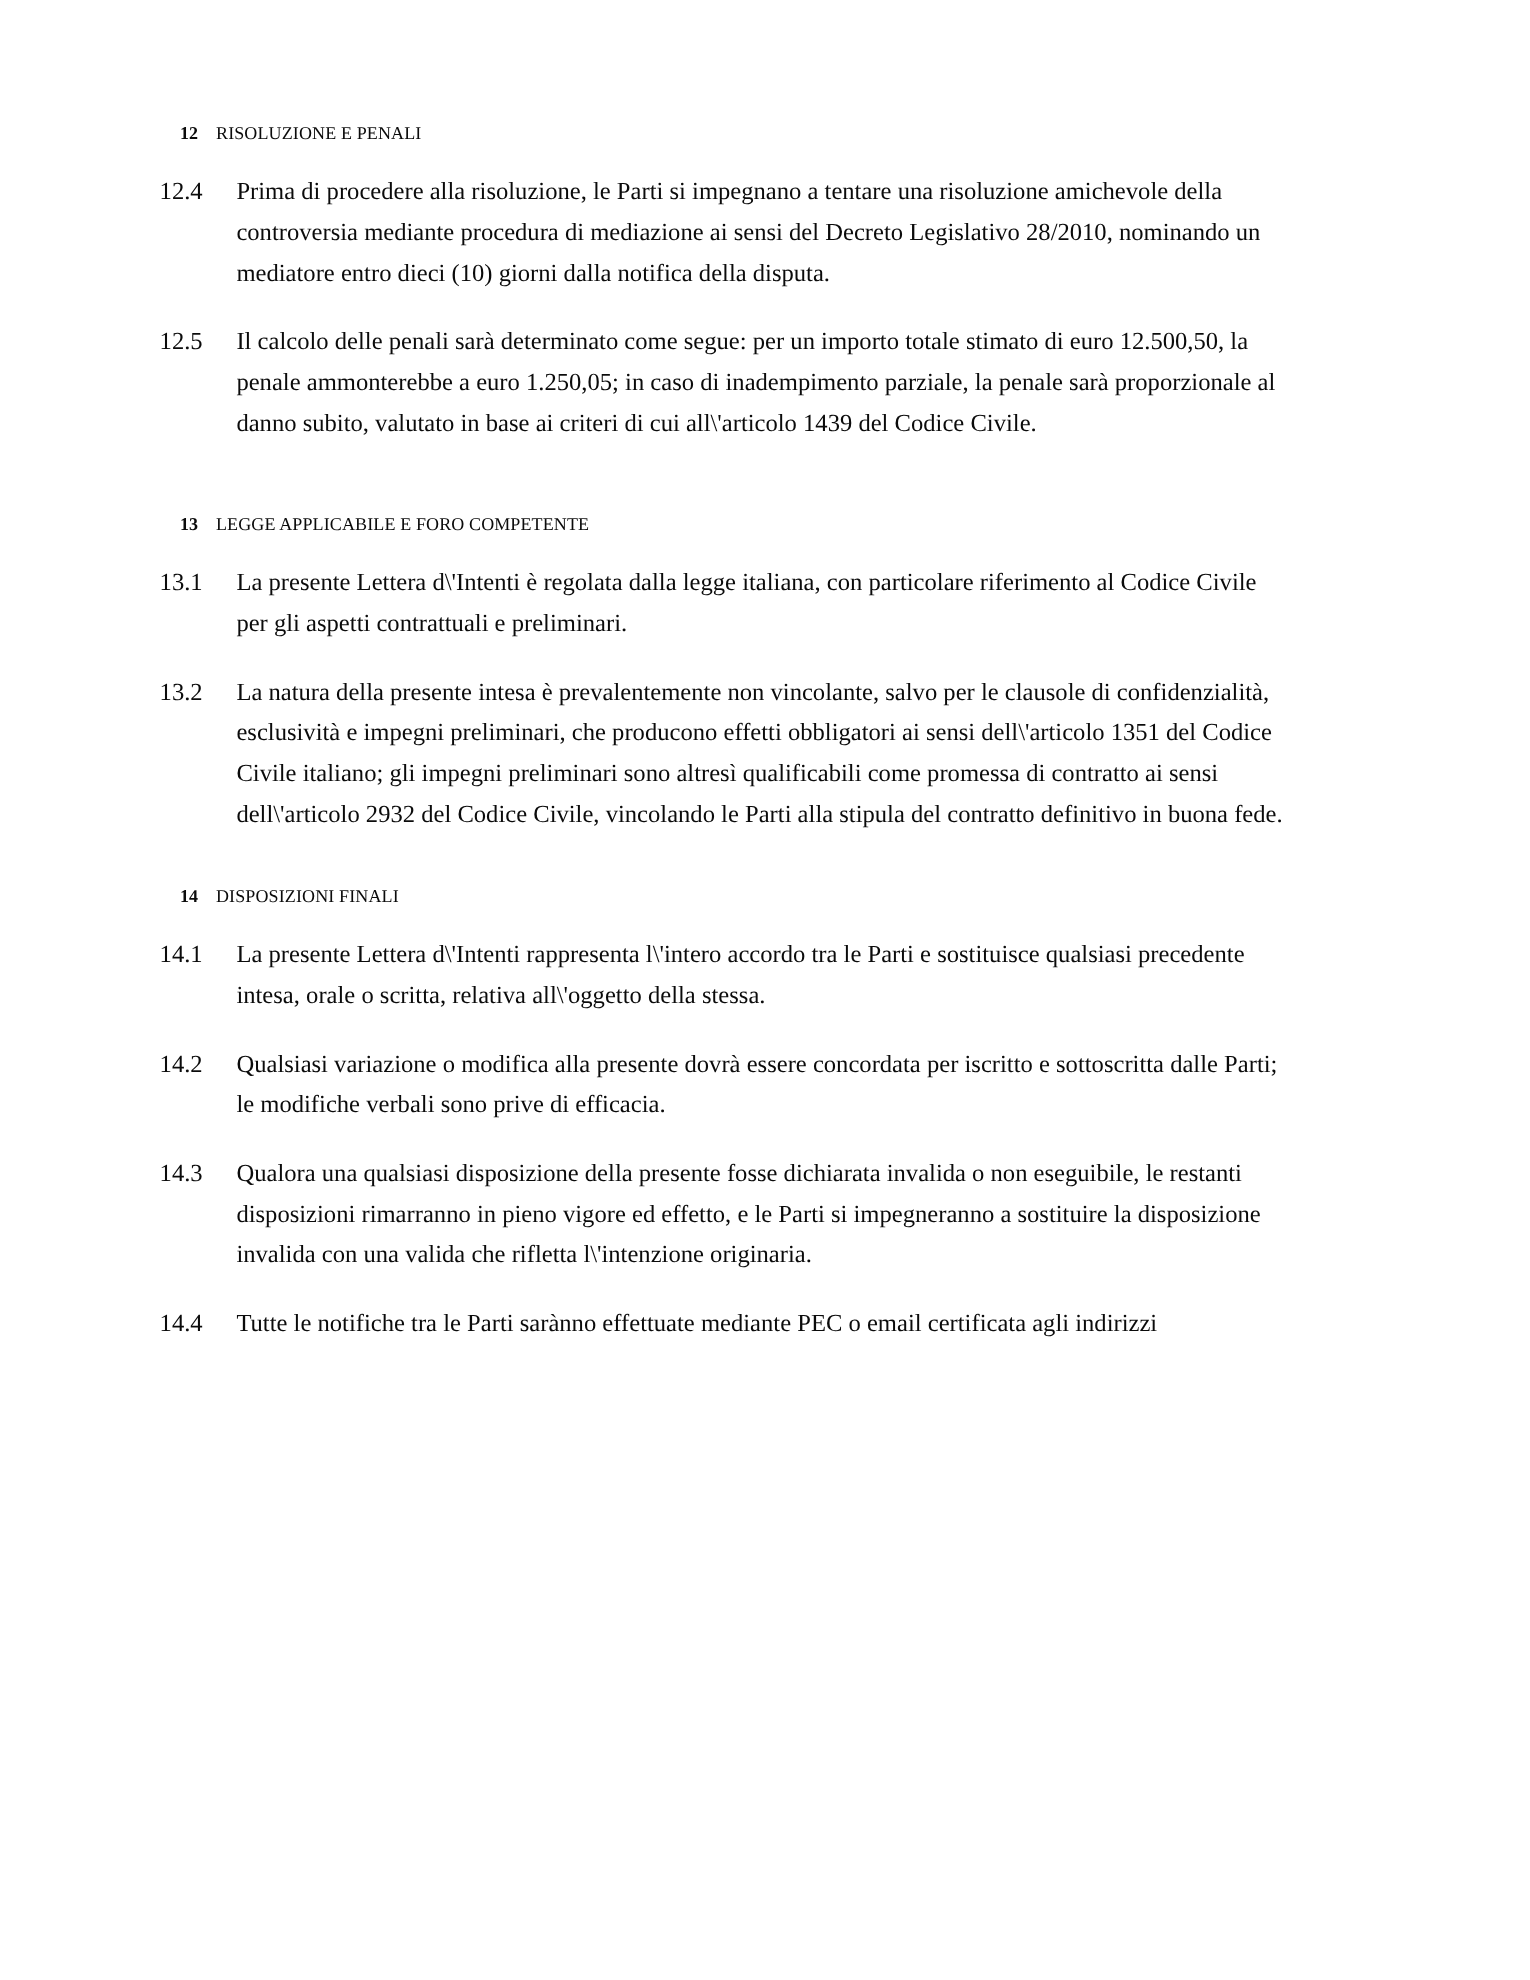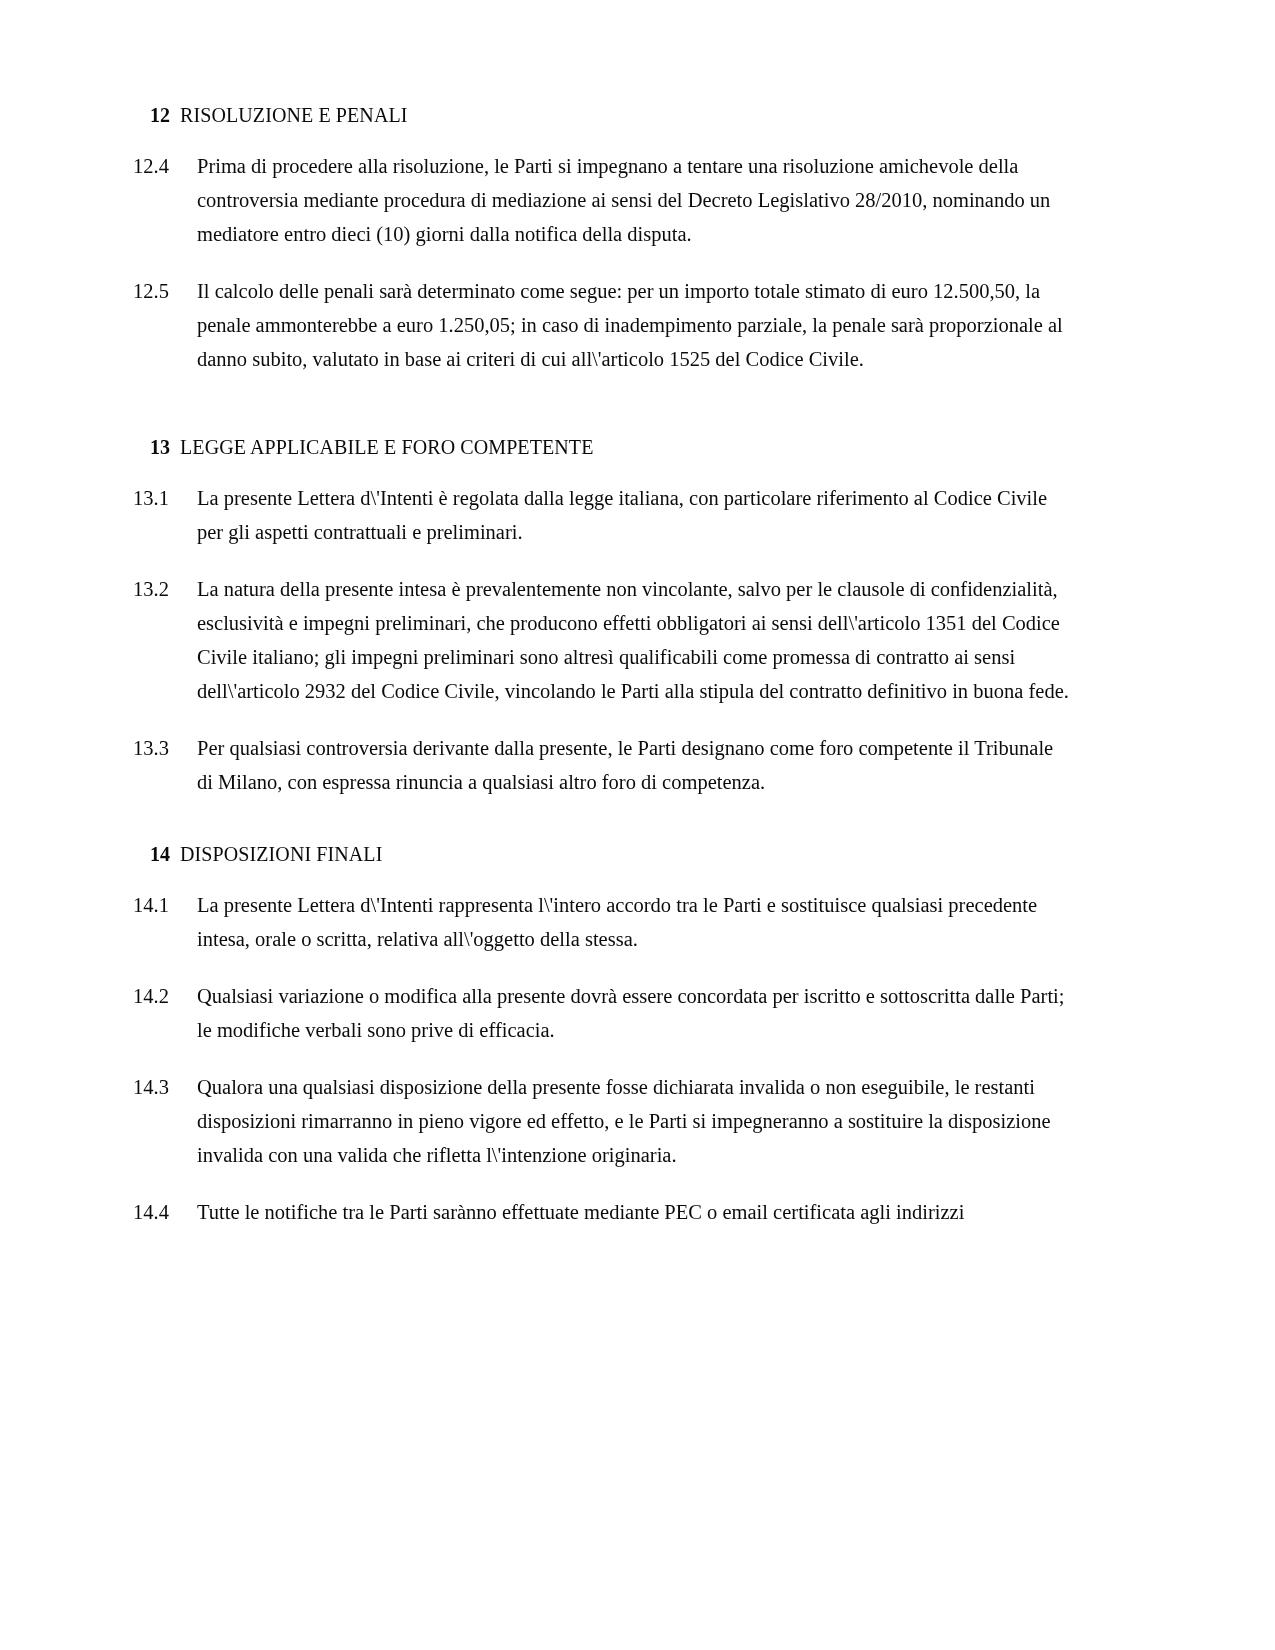--- a/index.html
+++ b/index.html
@@ -27,21 +27,21 @@
   }
 
   
   .section {
     display: block;
   }
   .section-heading {
     display: flex;
     align-items: baseline;
     font-weight: bold;
-    font-size: 20px;
+    font-size: 15px;
     letter-spacing: 0.1px;
     margin: 0 0 22px 0;
   }
   .section-heading .sec-num {
     flex: 0 0 auto;
     width: 47px;
     padding-left: 17px;
     box-sizing: border-box;
     font-weight: bold;
   }
@@ -97,41 +97,37 @@
         <span class="sec-num">12</span>
         <span class="sec-title">RISOLUZIONE E PENALI</span>
       </div>
 
       <div class="clause">
         <span class="cl-num">12.4</span>
         <span class="cl-text">Prima di procedere alla risoluzione, le Parti si impegnano a tentare una risoluzione amichevole della controversia mediante procedura di mediazione ai sensi del Decreto Legislativo 28/2010, nominando un mediatore entro dieci (10) giorni dalla notifica della disputa.</span>
       </div>
       <div class="clause">
         <span class="cl-num">12.5</span>
-        <span class="cl-text">Il calcolo delle penali sarà determinato come segue: per un importo totale stimato di euro 12.500,50, la penale ammonterebbe a euro 1.250,05; in caso di inadempimento parziale, la penale sarà proporzionale al danno subito, valutato in base ai criteri di cui all\'articolo 1525 del Codice Civile.</span>
+        <span class="cl-text">Il calcolo delle penali sarà determinato come segue: per un importo totale stimato di euro 12.500,50, la penale ammonterebbe a euro 1.250,05; in caso di inadempimento parziale, la penale sarà proporzionale al danno subito, valutato in base ai criteri di cui all\'articolo 1439 del Codice Civile.</span>
       </div>
     </div>
 
     <div class="section sec-13">
       <div class="section-heading">
         <span class="sec-num">13</span>
         <span class="sec-title">LEGGE APPLICABILE E FORO COMPETENTE</span>
       </div>
 
       <div class="clause">
         <span class="cl-num">13.1</span>
         <span class="cl-text">La presente Lettera d\'Intenti è regolata dalla legge italiana, con particolare riferimento al Codice Civile per gli aspetti contrattuali e preliminari.</span>
       </div>
       <div class="clause">
         <span class="cl-num">13.2</span>
         <span class="cl-text">La natura della presente intesa è prevalentemente non vincolante, salvo per le clausole di confidenzialità, esclusività e impegni preliminari, che producono effetti obbligatori ai sensi dell\'articolo 1351 del Codice Civile italiano; gli impegni preliminari sono altresì qualificabili come promessa di contratto ai sensi dell\'articolo 2932 del Codice Civile, vincolando le Parti alla stipula del contratto definitivo in buona fede.</span>
-      </div>
-      <div class="clause">
-        <span class="cl-num">13.3</span>
-        <span class="cl-text">Per qualsiasi controversia derivante dalla presente, le Parti designano come foro competente il Tribunale di Milano, con espressa rinuncia a qualsiasi altro foro di competenza.</span>
       </div>
     </div>
 
     <div class="section sec-14">
       <div class="section-heading">
         <span class="sec-num">14</span>
         <span class="sec-title">DISPOSIZIONI FINALI</span>
       </div>
 
       <div class="clause">

